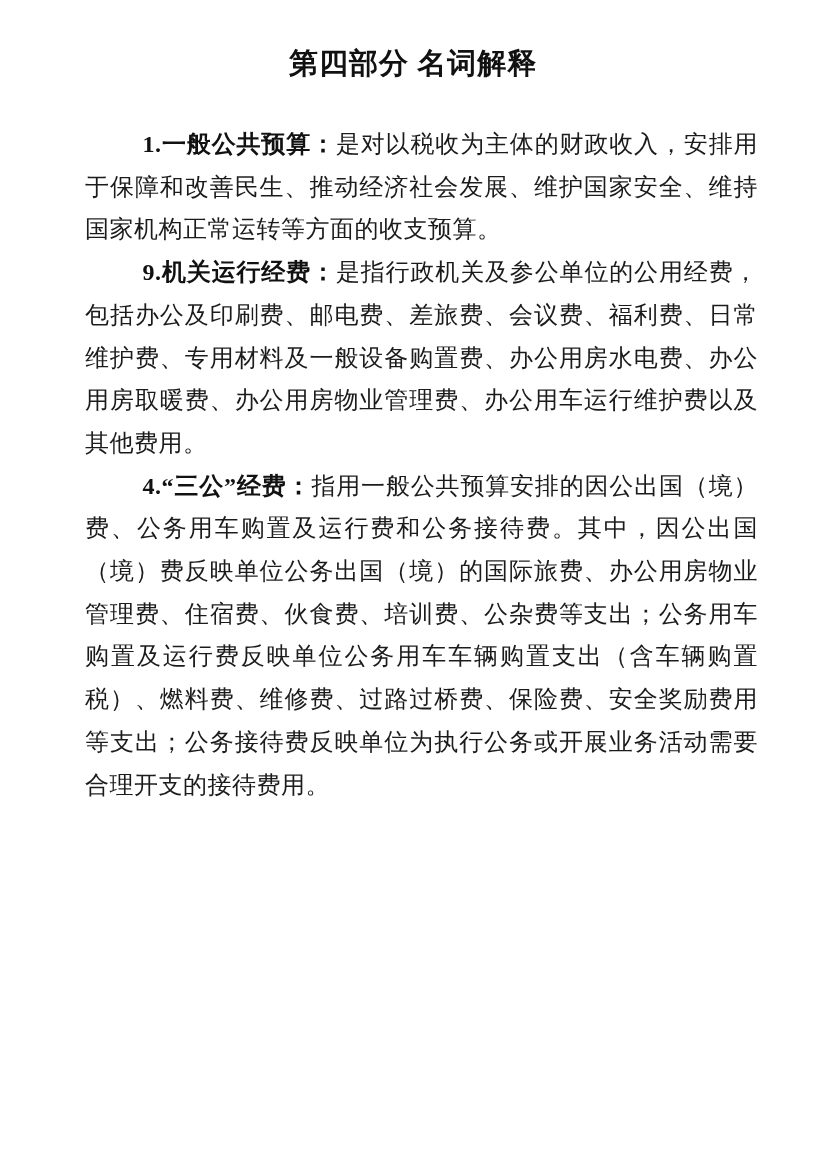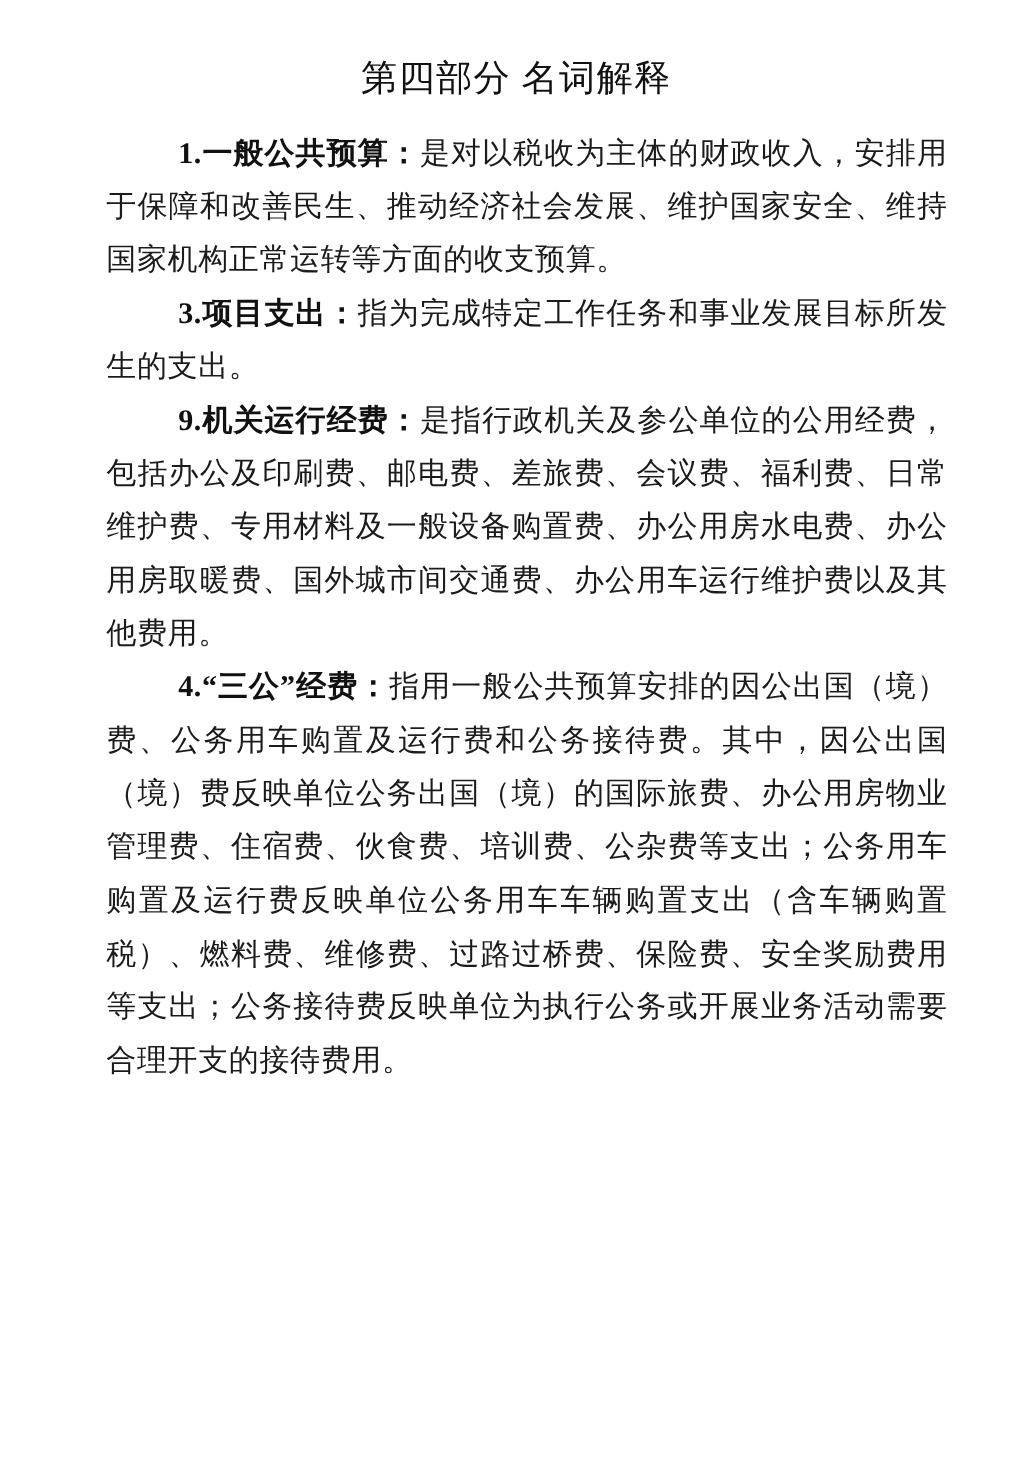--- a/index.html
+++ b/index.html
@@ -17,28 +17,28 @@
       color: #1b1b1b;
       font-family: "Liberation Serif", "DejaVu Serif", serif;
       overflow: hidden;
     }
 
     .doc-title {
       margin-top: 42px;
       text-align: center;
       font-size: 29px;
       line-height: 42px;
-      font-weight: normal;
+      font-weight: bold;
       letter-spacing: 1px;
       color: #111111;
       white-space: pre;
     }
 
     .content {
-      margin-top: 18px;
+      margin-top: 39px;
       padding: 0 68px 0 85px;
     }
 
     .para {
       font-size: 24px;
       line-height: 42.7px;
       text-align: justify;
       text-indent: 2.4em;
       letter-spacing: 0.5px;
       color: #1b1b1b;
@@ -64,23 +64,22 @@
 
 <div class="page">
 
   <h1 class="doc-title">第四部分 名词解释</h1>
 
   <div class="content">
 
     <p class="para"><span class="term">1.一般公共预算：</span><span>是对以税收为主体的财政收入，安排用于保障和改善民生、推动经济社会发展、维护国家安全、维持国家机构正常运转等方面的收支预算。</span></p>
 
 
-    <p class="para"><span class="term">3.项目支出：</span><span>指为完成特定工作任务和事业发展目标所发生的支出。</span></p>
 
-    <p class="para"><span class="term">9.机关运行经费：</span><span>是指行政机关及参公单位的公用经费，包括办公及印刷费、邮电费、差旅费、会议费、福利费、日常维护费、专用材料及一般设备购置费、办公用房水电费、办公用房取暖费、国外城市间交通费、办公用车运行维护费以及其他费用。</span></p>
+    <p class="para"><span class="term">9.机关运行经费：</span><span>是指行政机关及参公单位的公用经费，包括办公及印刷费、邮电费、差旅费、会议费、福利费、日常维护费、专用材料及一般设备购置费、办公用房水电费、办公用房取暖费、办公用房物业管理费、办公用车运行维护费以及其他费用。</span></p>
 
 
     <p class="para"><span class="term">4.“三公”经费：</span><span>指用一般公共预算安排的因公出国（境）费、公务用车购置及运行费和公务接待费。其中，因公出国（境）费反映单位公务出国（境）的国际旅费、办公用房物业管理费、住宿费、伙食费、培训费、公杂费等支出；公务用车购置及运行费反映单位公务用车车辆购置支出（含车辆购置税）、燃料费、维修费、过路过桥费、保险费、安全奖励费用等支出；公务接待费反映单位为执行公务或开展业务活动需要合理开支的接待费用。</span></p>
 
   </div>
 
 
 </div>
 
 </body></html>

